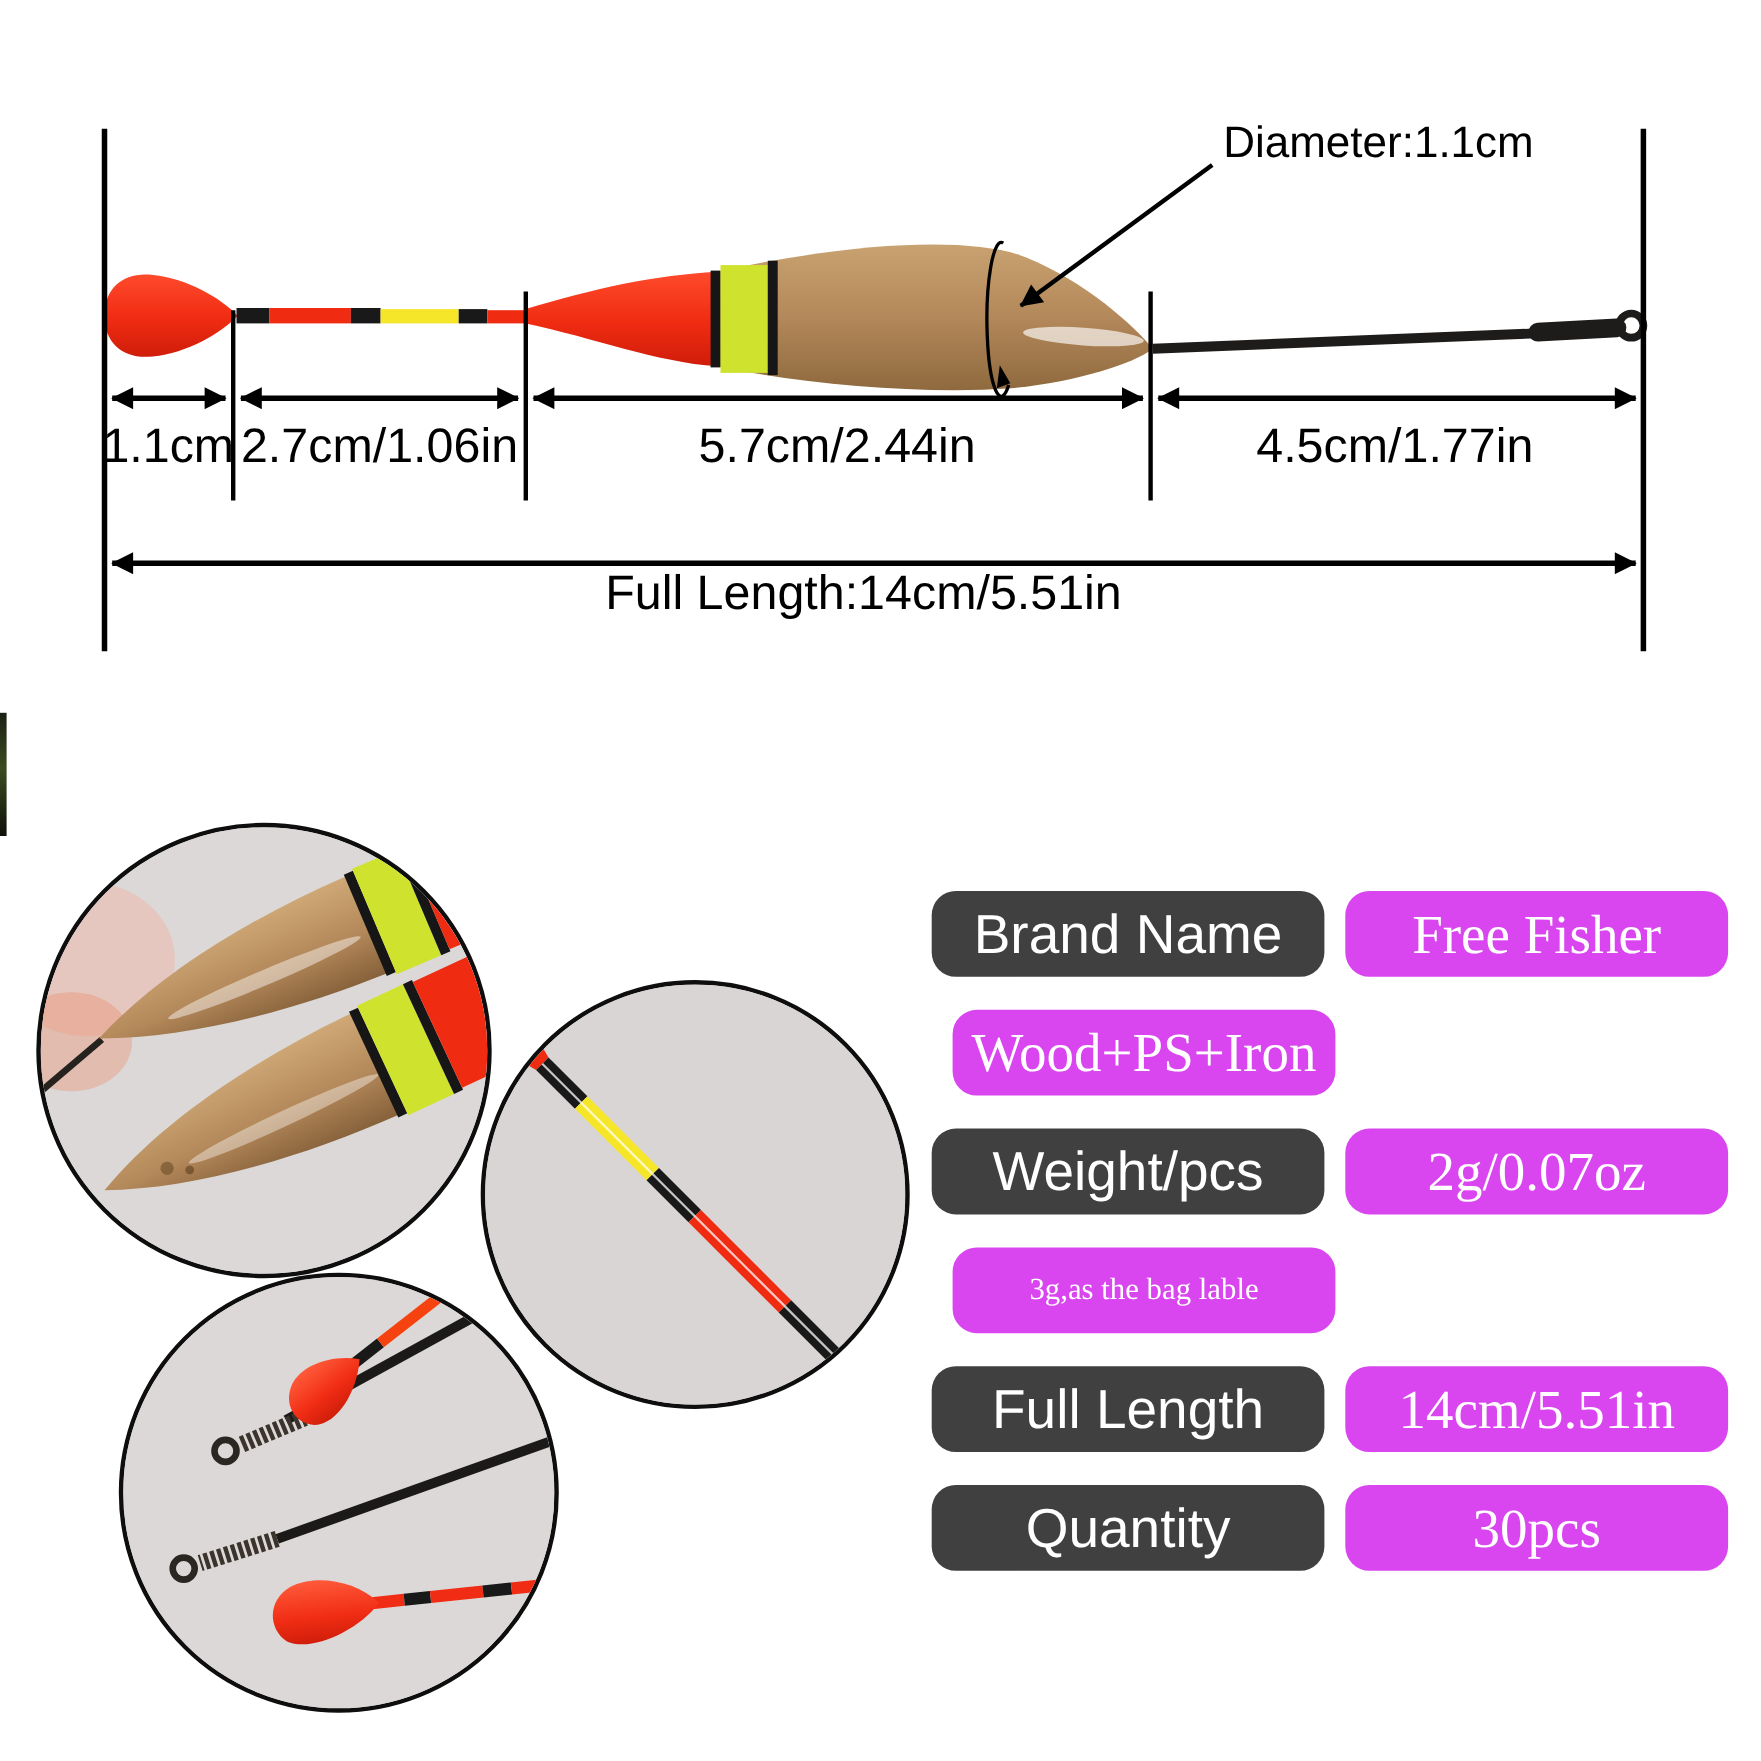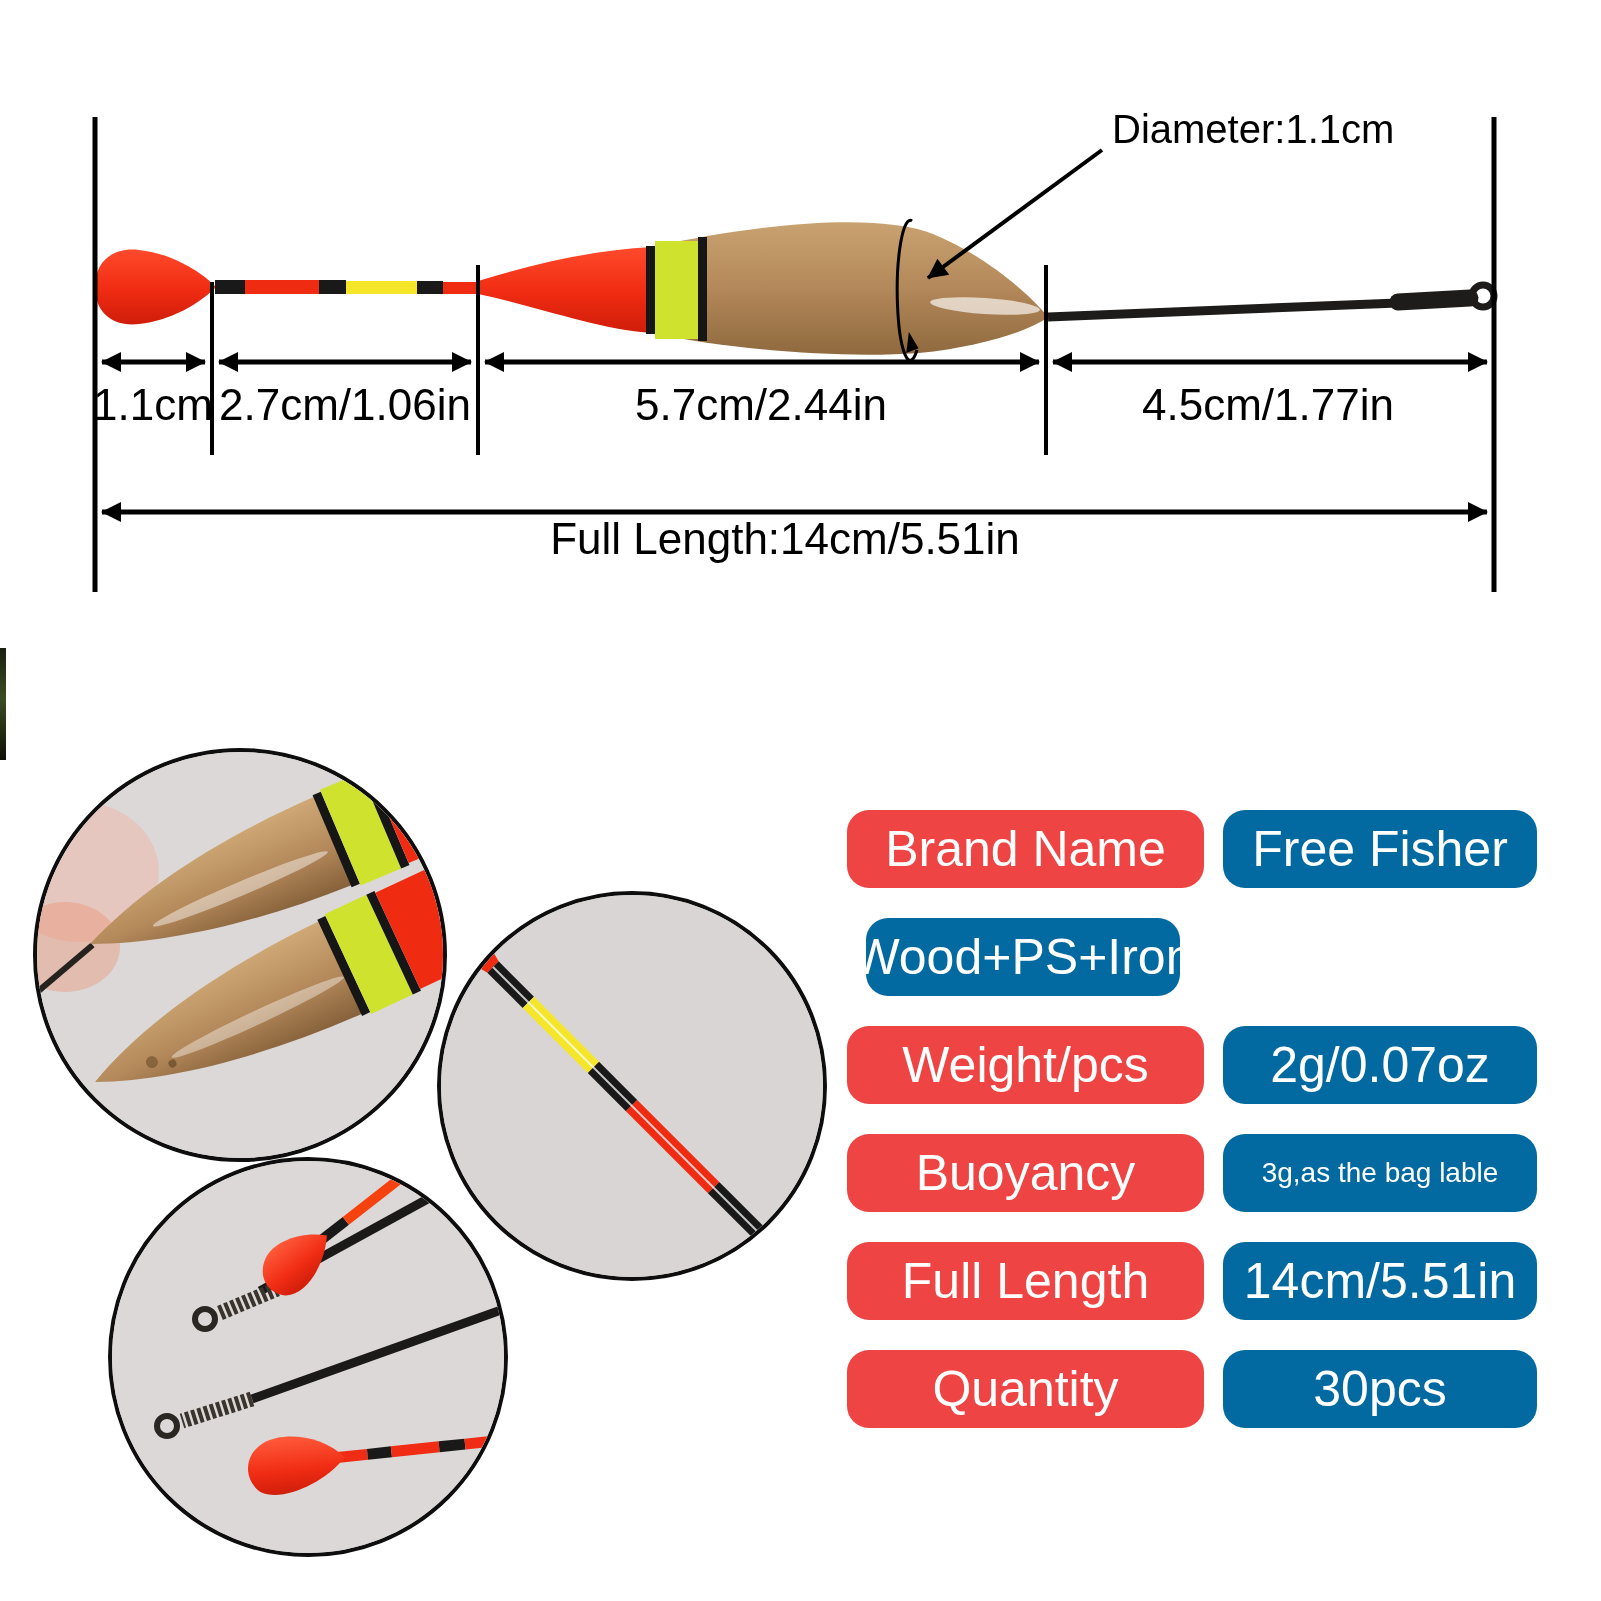--- a/index.html
+++ b/index.html
@@ -22,26 +22,26 @@
   .c1{left:33px;top:748px;width:406px;height:406px;z-index:1;}
   .c2{left:437px;top:891px;width:382px;height:382px;z-index:2;}
   .c3{left:108px;top:1157px;width:392px;height:392px;z-index:3;}
   
   .spec-table{
     position:absolute;left:847px;top:810px;width:735px;z-index:4;
     display:flex;flex-direction:column;gap:30px;
   }
   .spec-row{display:flex;height:78px;}
   .label-box{
-    width:357px;height:78px;background:#ef4444;border-radius:22px;
+    width:357px;height:78px;background:#404040;border-radius:22px;
     display:flex;align-items:center;justify-content:center;flex:none;
   }
   .value-box{
-    margin-left:19px;width:314px;height:78px;background:#0369a1;border-radius:22px;
-    display:flex;align-items:center;justify-content:center;flex:none;
+    margin-left:19px;width:348px;height:78px;background:#d946ef;border-radius:22px;
+    display:flex;align-items:center;justify-content:center;flex:none;font-family:Liberation Serif, serif;
   }
   .label-box span,.value-box span{
     color:#ffffff;font-size:50px;line-height:1;white-space:nowrap;
   }
   .spec-row:nth-child(4) .value-box span{font-size:28px;}
 </style>
 </head>
 <body>
 
 <div class="canvas">
@@ -240,23 +240,20 @@
     </div>
     <div class="spec-row">
       <div class="label-box">
         <span>Weight/pcs</span>
       </div>
       <div class="value-box">
         <span>2g/0.07oz</span>
       </div>
     </div>
     <div class="spec-row">
-      <div class="label-box">
-        <span>Buoyancy</span>
-      </div>
       <div class="value-box">
         <span>3g,as the bag lable</span>
       </div>
     </div>
     <div class="spec-row">
       <div class="label-box">
         <span>Full Length</span>
       </div>
       <div class="value-box">
         <span>14cm/5.51in</span>

